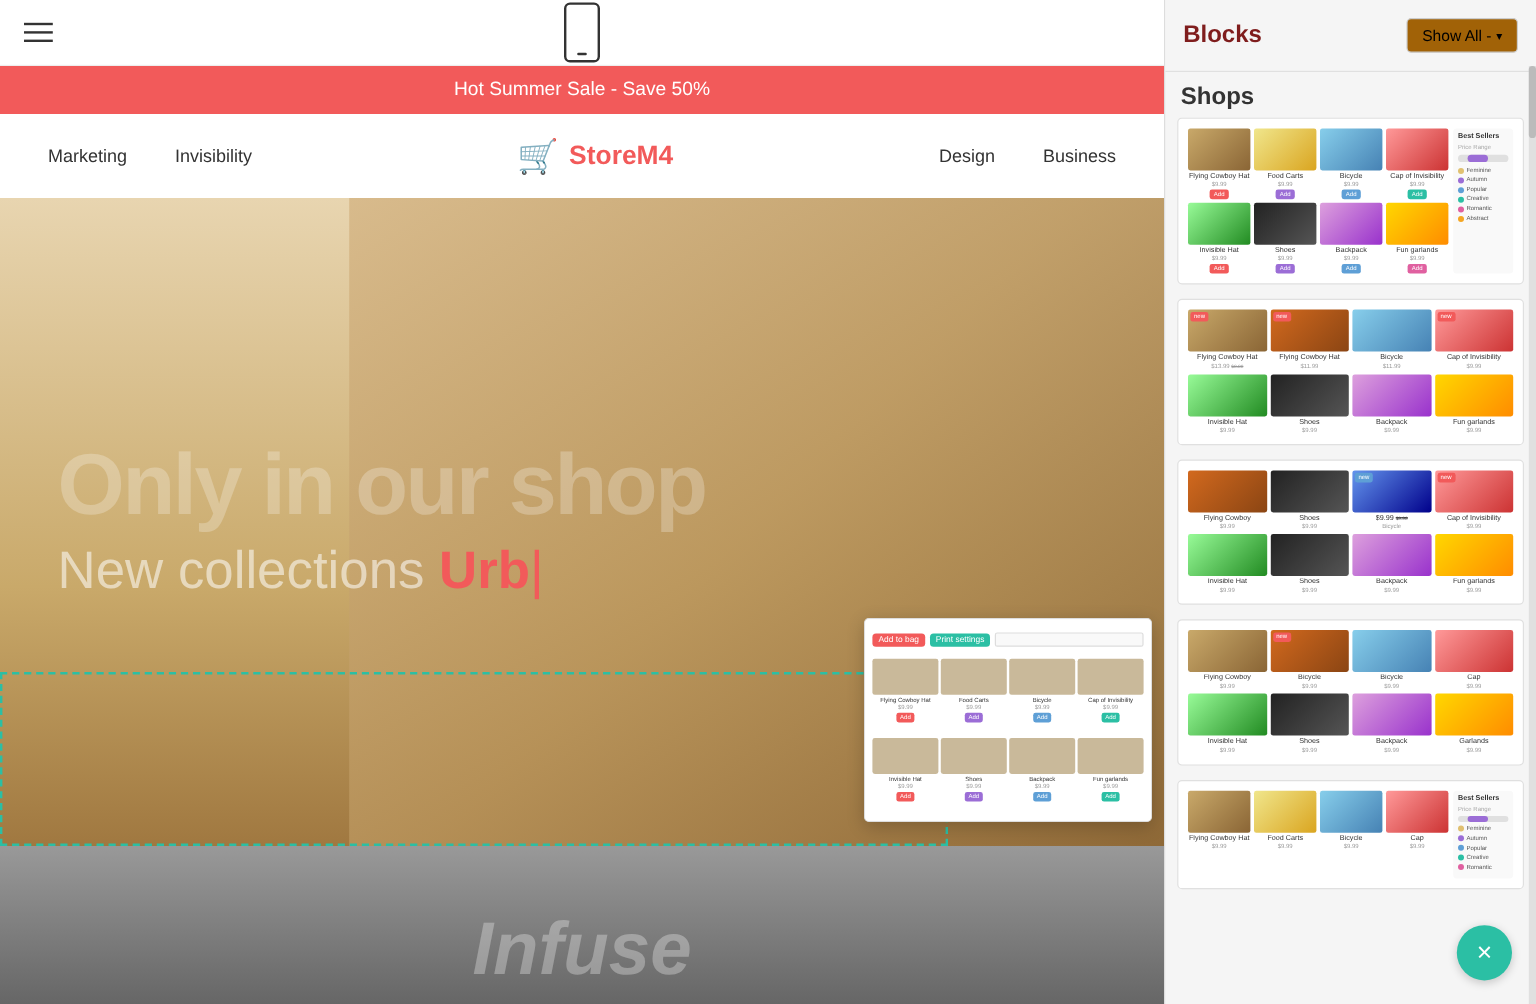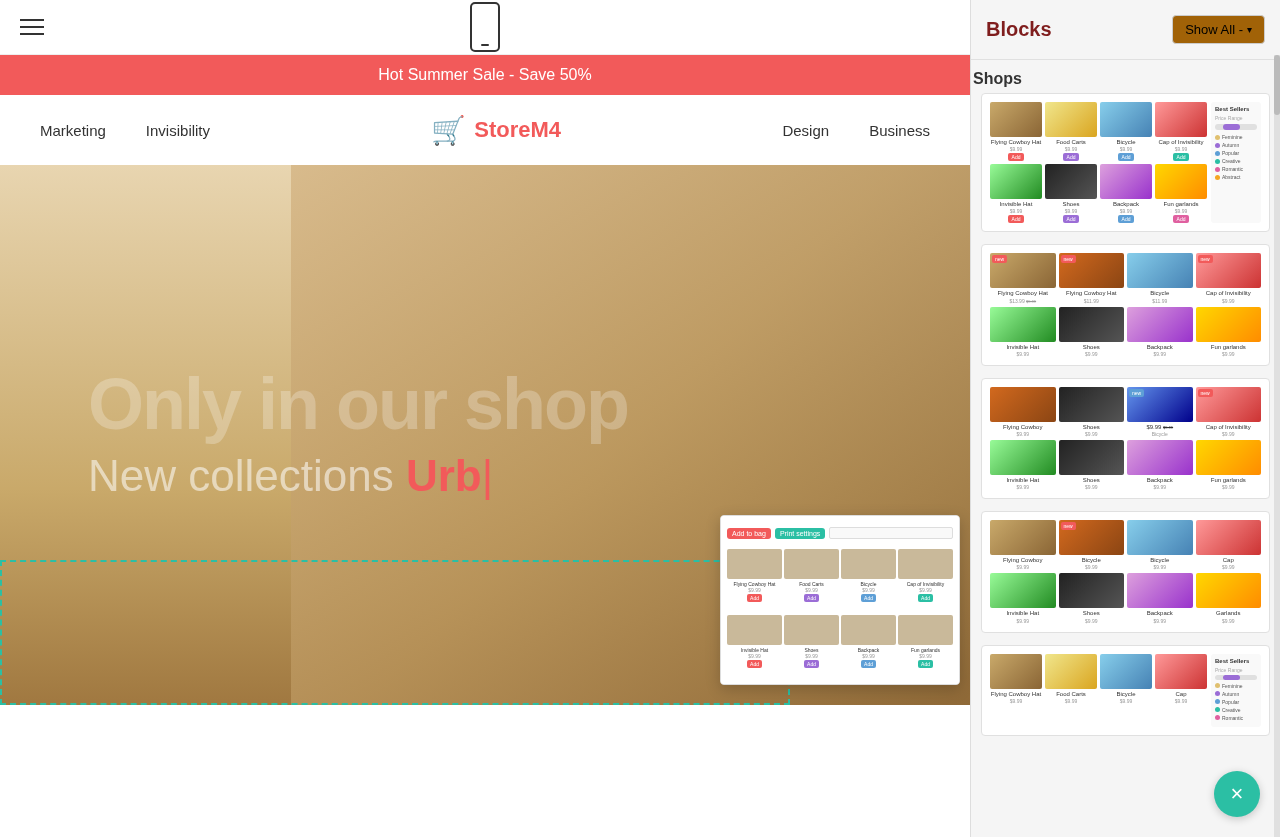--- a/index.html
+++ b/index.html
@@ -125,21 +125,20 @@
       top: 0;
       width: 70%;
       height: 100%;
       background: linear-gradient(135deg, #d4b483 0%, #b8935a 50%, #8a6535 100%);
       opacity: 0.8;
     }
     .hero-content {
       position: relative;
       z-index: 2;
       padding-left: 48px;
-      margin-left: 40px;
     }
     .hero-title-main {
       font-size: 72px;
       font-weight: 900;
       color: rgba(255,255,255,0.25);
       line-height: 1;
       letter-spacing: -2px;
     }
     .hero-subtitle {
       font-size: 44px;
@@ -321,22 +320,22 @@
       display: flex;
       align-items: center;
       gap: 4px;
     }
     .show-all-btn::after {
       content: '▾';
       font-size: 10px;
     }
 
     .right-panel-section-label {
-      padding: 10px 2px 5px;
-      font-size: 16px;
+      padding: 10px 13px 5px;
+      font-size: 20px;
       font-weight: bold;
       color: #333;
     }
 
     .right-panel-scroll {
       flex: 1;
       overflow-y: auto;
       padding: 0 10px 10px;
     }
     .right-panel-scroll::-webkit-scrollbar { width: 6px; }
@@ -606,20 +605,25 @@
         <div class="fp-product-cell">
           <div class="fp-product-img garland"></div>
           <div class="fp-product-name">Fun garlands</div>
           <div class="fp-product-price">$9.99</div>
           <button class="fp-add-btn teal">Add</button>
         </div>
       </div>
     </div>
   </div>
 
+  <div class="bottom-section">
+    <div class="bottom-section-overlay">
+      <span class="bottom-text">Infuse</span>
+    </div>
+  </div>
 
 </div>
 
 <div class="right-panel">
   <div class="right-panel-header">
     <span class="right-panel-title">Blocks</span>
     <button class="show-all-btn">Show All -</button>
   </div>
 
   <div class="right-scroll-indicator">

